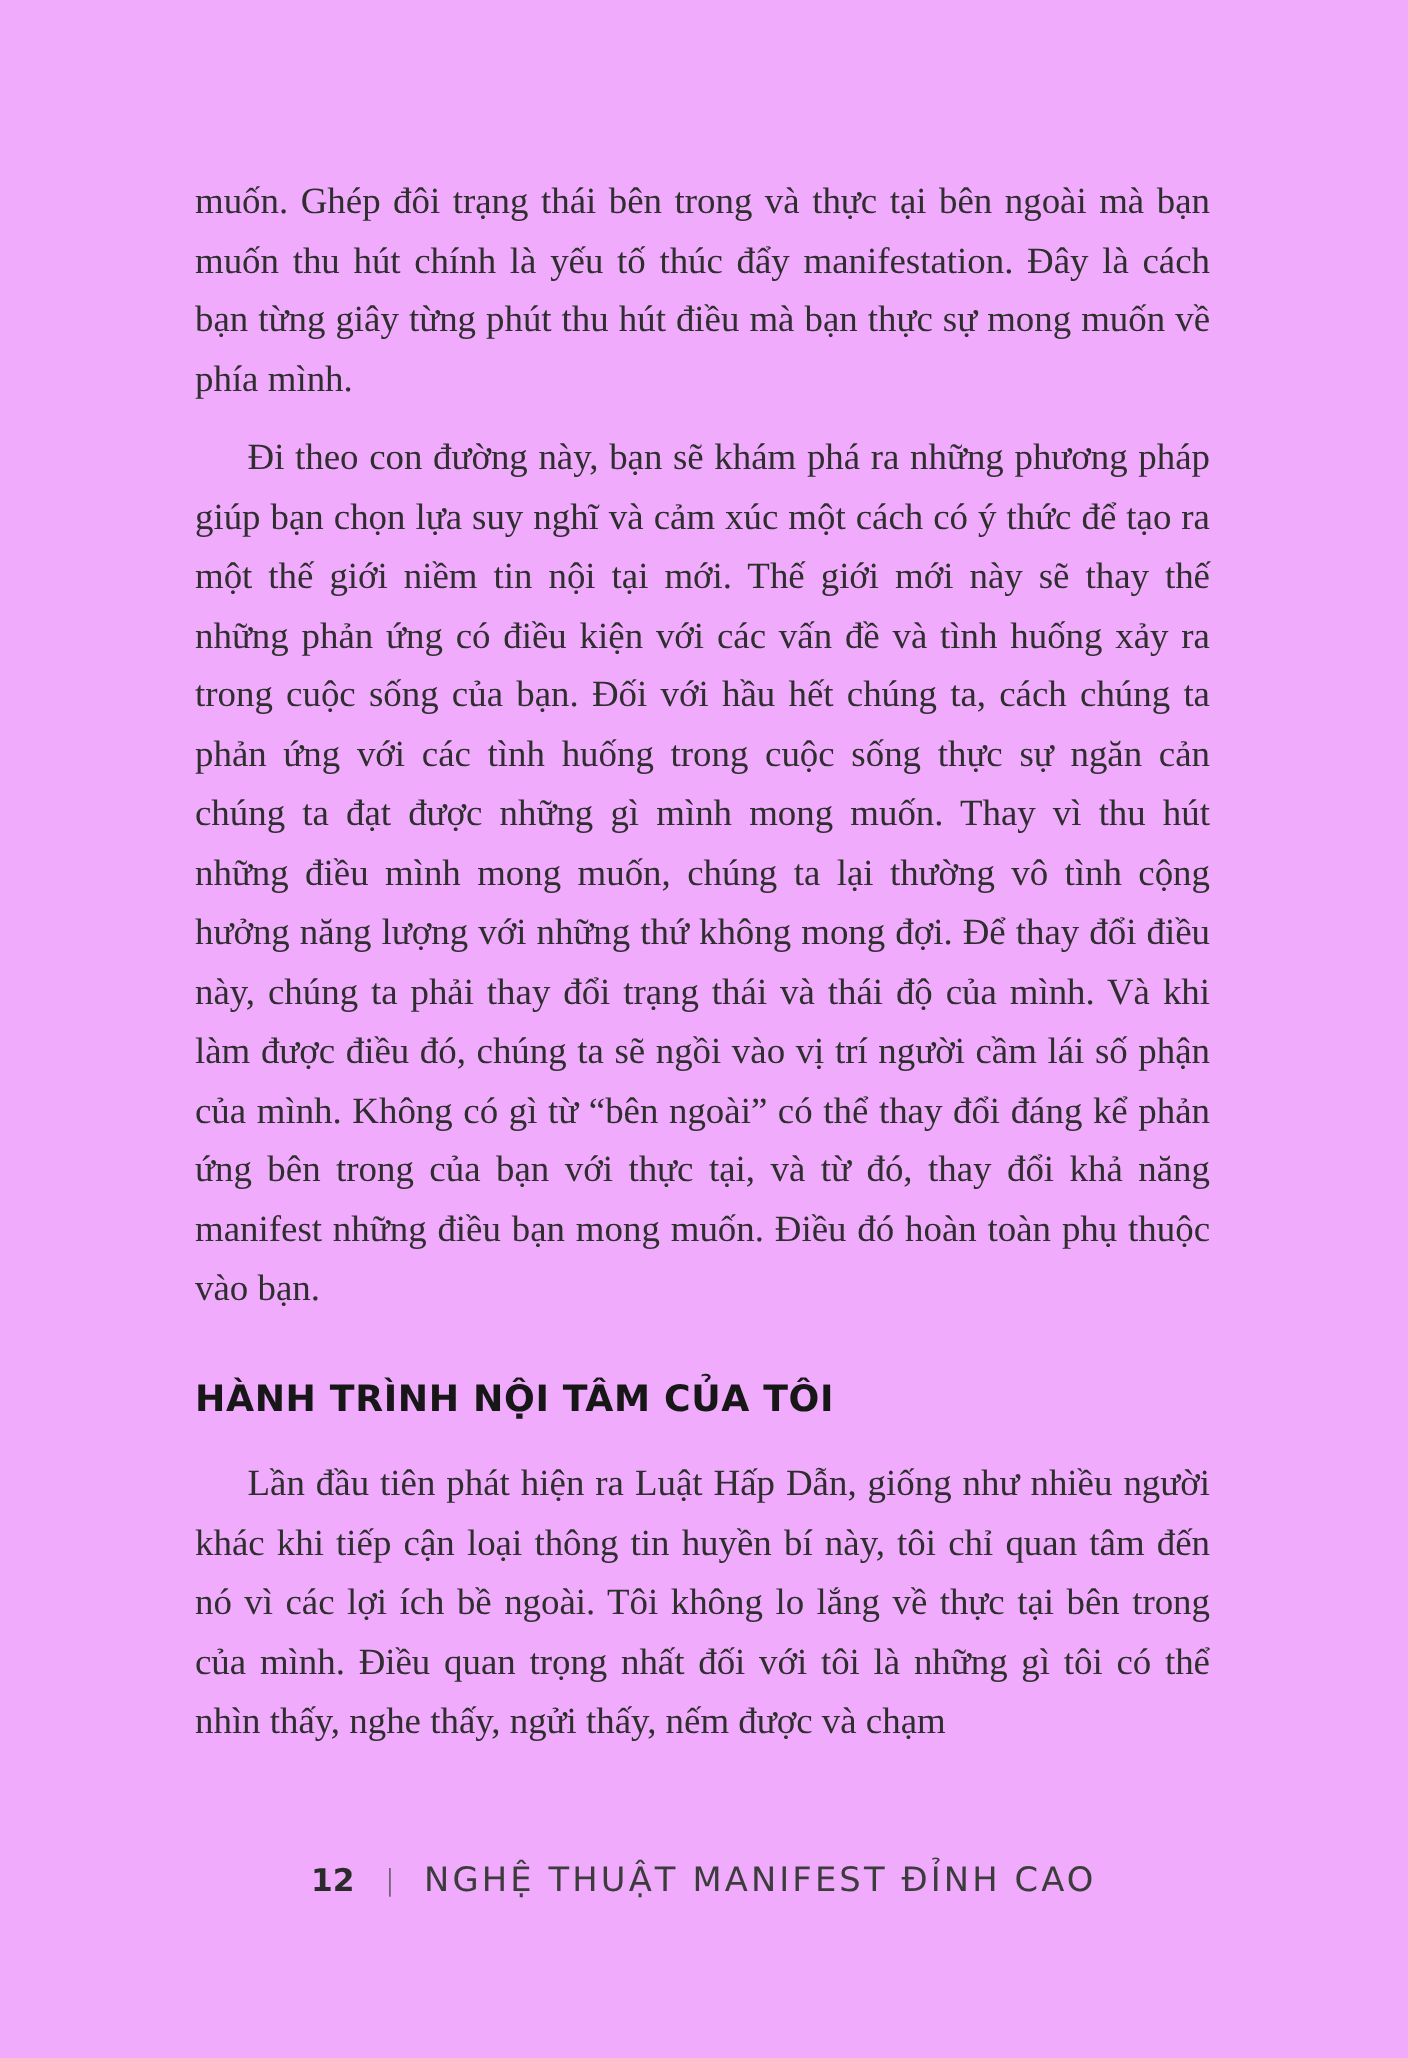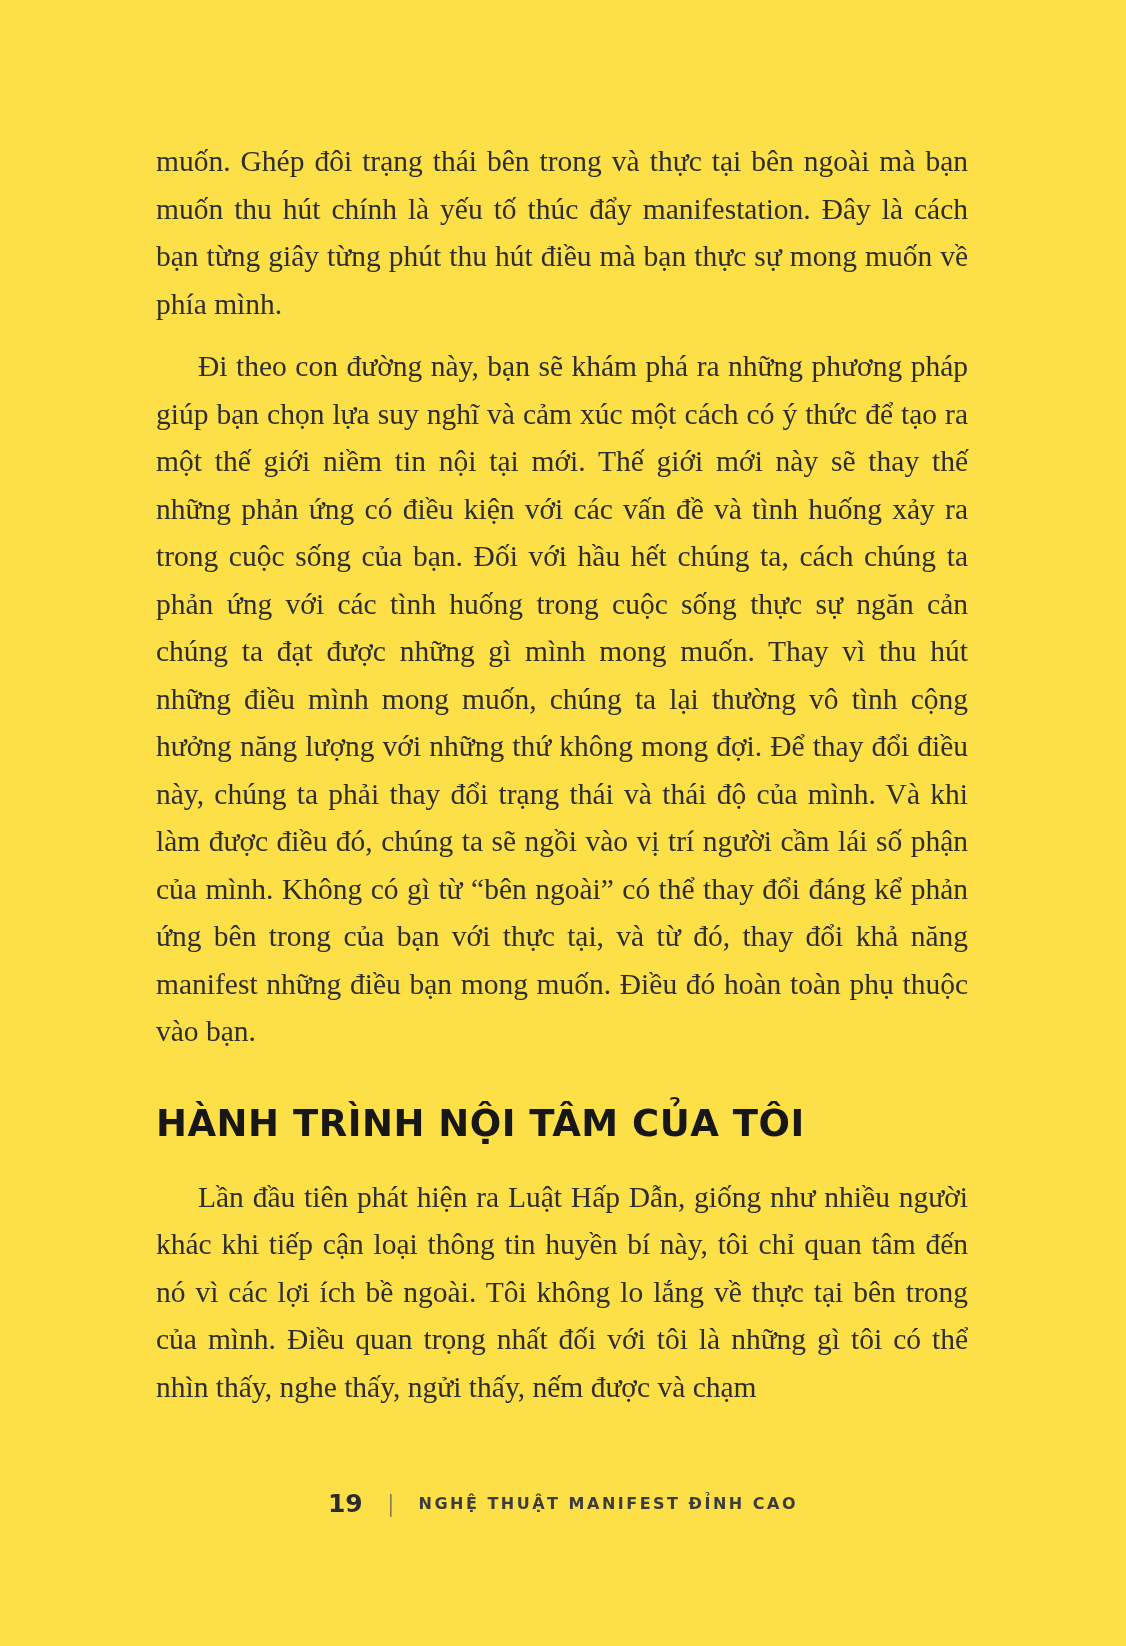--- a/index.html
+++ b/index.html
@@ -4,21 +4,21 @@
 <style>
   html, body {
     margin: 0;
     padding: 0;
     background: #ffffff;
   }
   .page {
     position: relative;
     width: 1126px;
     height: 1646px;
-    background: #fde047;
+    background: #f0abfc;
     overflow: hidden;
   }
   .body-text {
     position: absolute;
     left: 156px;
     width: 812px;
     top: 138px;
     font-family: "Liberation Serif", "DejaVu Serif", serif;
     font-size: 29.5px;
     line-height: 47.5px;
@@ -32,21 +32,21 @@
   .para.spaced {
     margin-top: 15px;
     font-family: Liberation Serif, serif;
   }
   .para.indent {
     text-indent: 42px;
   }
   .section-heading {
     font-family: "DejaVu Sans", "Liberation Sans", sans-serif;
     font-weight: bold;
-    font-size: 37px;
+    font-size: 29px;
     letter-spacing: 0.5px;
     color: #171717;
     margin: 46px 0 28px 0;
     text-align: left;
     line-height: 1.2;
   }
   .page-footer {
     position: absolute;
     left: 0;
     right: 0;
@@ -62,40 +62,40 @@
     font-size: 25px;
     color: #2b2b2b;
   }
   .footer-sep {
     font-weight: normal;
     font-size: 23px;
     color: #4a4a4a;
     transform: scaleX(0.55);
   }
   .book-title {
-    font-size: 16px;
+    font-size: 27px;
     letter-spacing: 2.5px;
-    font-weight: bold;
+    font-weight: normal;
     color: #3c3c3c;
   }
 </style>
 </head>
 <body>
 
 <div class="page">
 
   <main class="body-text">
     <p class="para">muốn. Ghép đôi trạng thái bên trong và thực tại bên ngoài mà bạn muốn thu hút chính là yếu tố thúc đẩy manifestation. Đây là cách bạn từng giây từng phút thu hút điều mà bạn thực sự mong muốn về phía mình.</p>
 
     <p class="para spaced indent">Đi theo con đường này, bạn sẽ khám phá ra những phương pháp giúp bạn chọn lựa suy nghĩ và cảm xúc một cách có ý thức để tạo ra một thế giới niềm tin nội tại mới. Thế giới mới này sẽ thay thế những phản ứng có điều kiện với các vấn đề và tình huống xảy ra trong cuộc sống của bạn. Đối với hầu hết chúng ta, cách chúng ta phản ứng với các tình huống trong cuộc sống thực sự ngăn cản chúng ta đạt được những gì mình mong muốn. Thay vì thu hút những điều mình mong muốn, chúng ta lại thường vô tình cộng hưởng năng lượng với những thứ không mong đợi. Để thay đổi điều này, chúng ta phải thay đổi trạng thái và thái độ của mình. Và khi làm được điều đó, chúng ta sẽ ngồi vào vị trí người cầm lái số phận của mình. Không có gì từ “bên ngoài” có thể thay đổi đáng kể phản ứng bên trong của bạn với thực tại, và từ đó, thay đổi khả năng manifest những điều bạn mong muốn. Điều đó hoàn toàn phụ thuộc vào bạn.</p>
 
     <h2 class="section-heading">HÀNH TRÌNH NỘI TÂM CỦA TÔI</h2>
 
     <p class="para indent">Lần đầu tiên phát hiện ra Luật Hấp Dẫn, giống như nhiều người khác khi tiếp cận loại thông tin huyền bí này, tôi chỉ quan tâm đến nó vì các lợi ích bề ngoài. Tôi không lo lắng về thực tại bên trong của mình. Điều quan trọng nhất đối với tôi là những gì tôi có thể nhìn thấy, nghe thấy, ngửi thấy, nếm được và chạm</p>
   </main>
 
   <footer class="page-footer">
-    <span class="page-number">19</span>
+    <span class="page-number">12</span>
     <span class="footer-sep">|</span>
     <span class="book-title">NGHỆ THUẬT MANIFEST ĐỈNH CAO</span>
   </footer>
 
 </div>
 
 </body></html>

